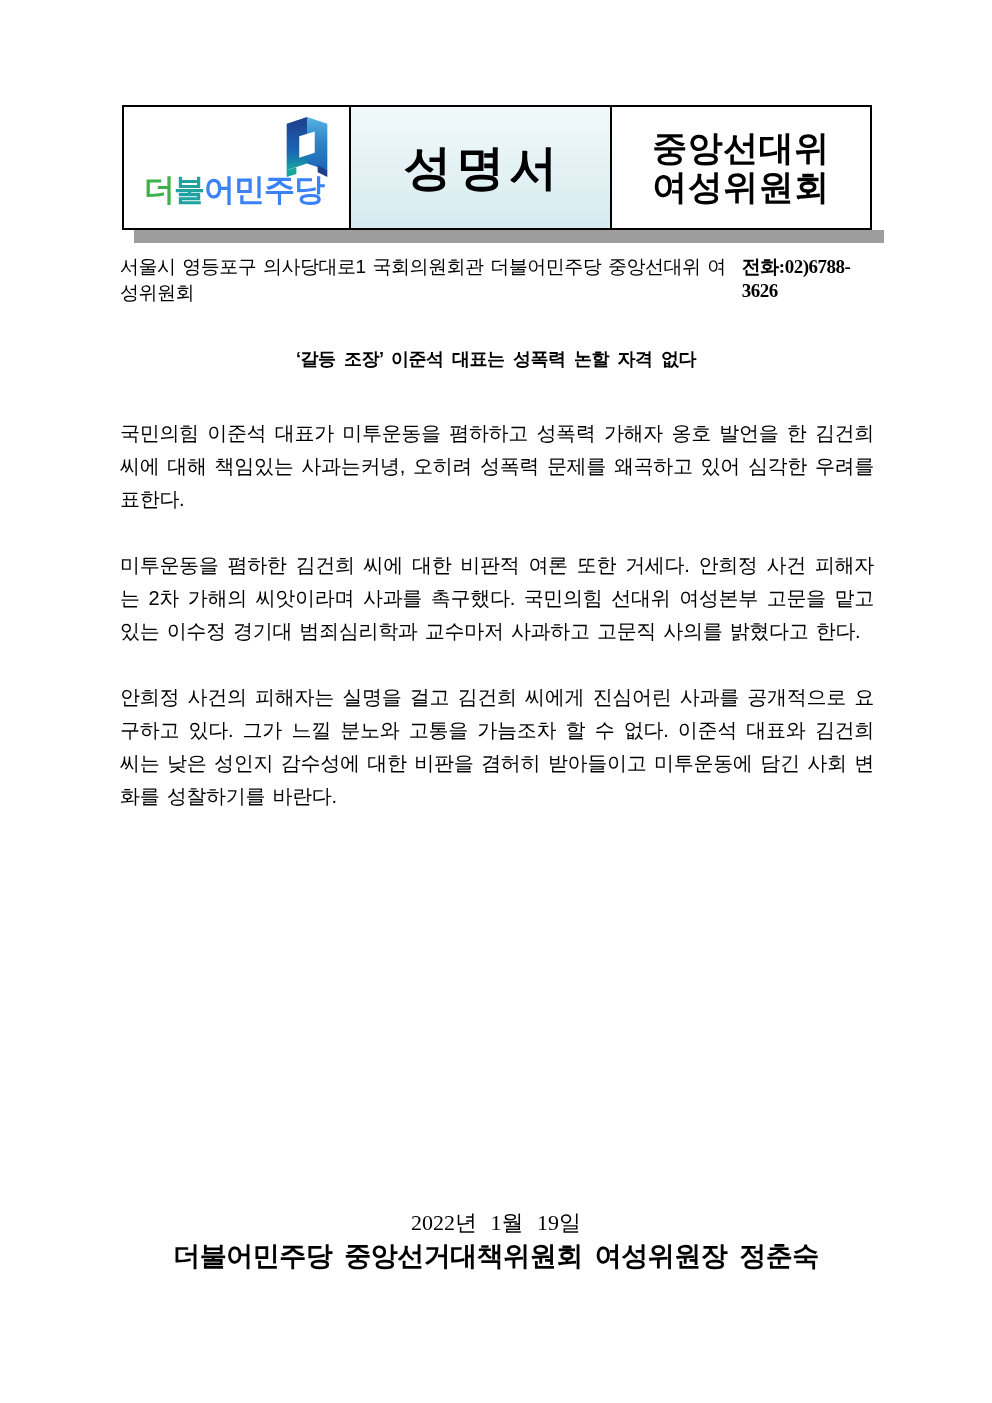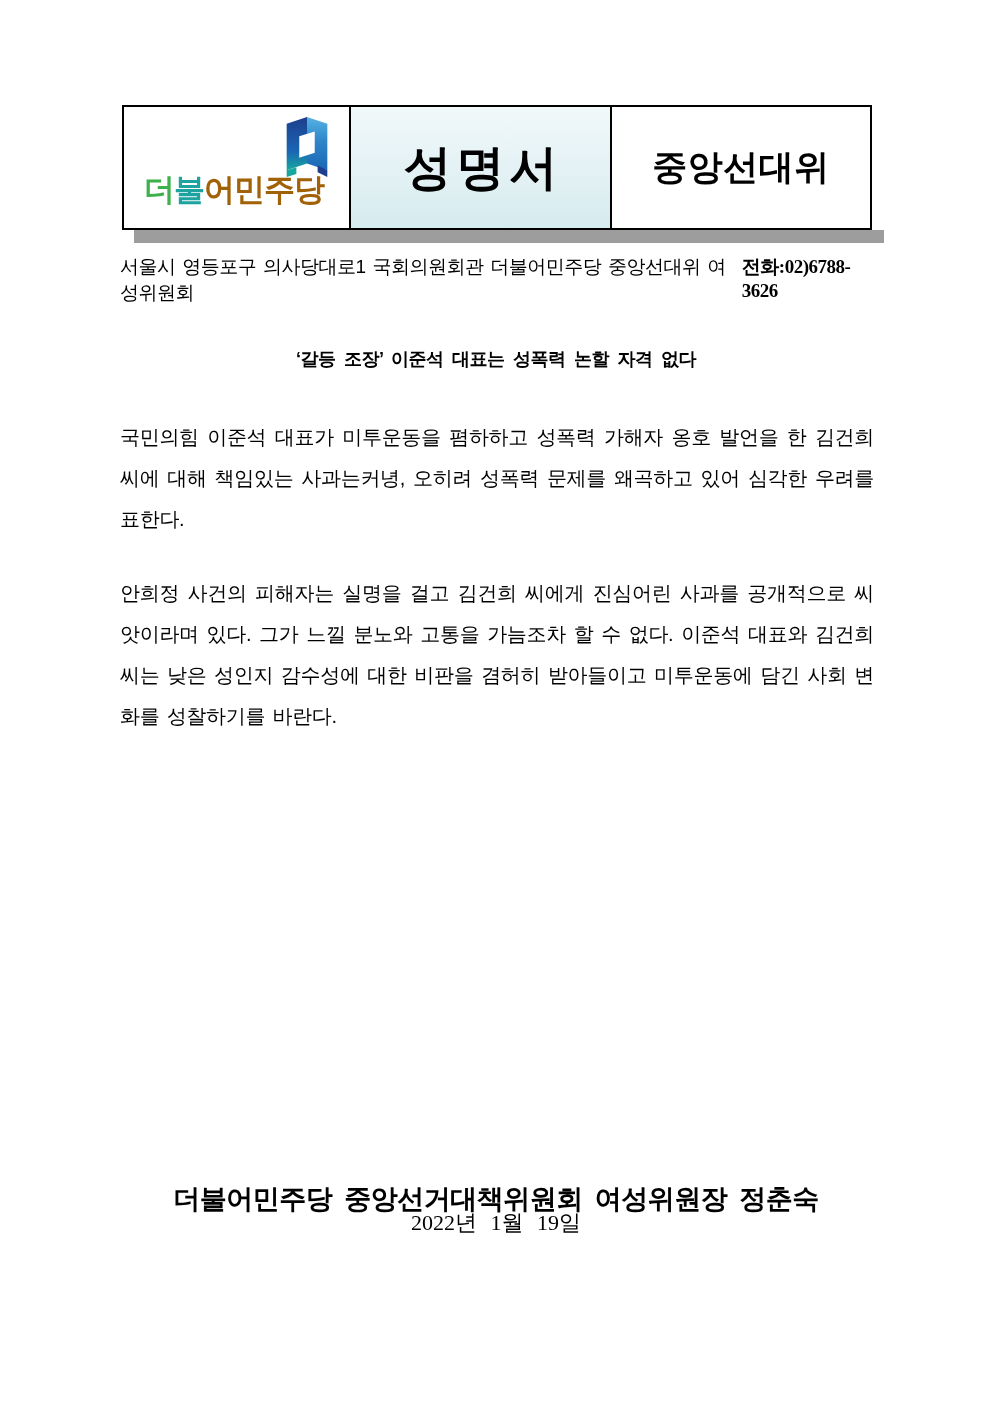--- a/index.html
+++ b/index.html
@@ -48,32 +48,32 @@
   .phone-text { font-size:19px; font-weight:bold; letter-spacing:-0.5px;font-family:Liberation Serif, serif; }
 
   
   .doc-title {
     position:absolute; left:0; top:347px; width:100%;
     text-align:center; font-size:18px; font-weight:bold;
     letter-spacing:-0.5px; word-spacing:4px;
   }
   .body-text { position:absolute; left:120px; top:417px; width:754px; }
   .body-text p {
-    font-size:20px; line-height:41px; text-align:justify;
+    font-size:20px; line-height:33px; text-align:justify;
     margin:0 0 33px 0; letter-spacing:-0.3px; word-spacing:2px;
   }
 
   .date-line {
     position:absolute; left:0; top:1160px; width:100%; text-align:center;
     font-size:22px; word-spacing:8px;
     font-family:"Liberation Serif","DejaVu Serif",serif;
     margin-top:48px;
   }
   .signature-line {
-    position:absolute; left:0; top:1181px; width:100%; text-align:center;
+    position:absolute; left:0; top:1238px; width:100%; text-align:center;
     font-size:27px; font-weight:bold; letter-spacing:-0.5px; word-spacing:5px;
   }
 </style>
 </head>
 <body>
 
 <div class="page">
 
   <div class="header-table">
 
@@ -91,43 +91,45 @@
             <stop offset="1" stop-color="#1b66b5"></stop>
           </linearGradient>
         </defs>
         <polygon points="0,7 21,0 21,48 0,55" fill="url(#flagLeft)"></polygon>
         <polygon points="21,0 42,7 42,55 21,48" fill="url(#flagRight)"></polygon>
         <polygon points="0,55 0,62 10,59 10,52" fill="#17a79e"></polygon>
         <polygon points="32,50 42,55 42,62 32,57" fill="#1d3e8c"></polygon>
         <polygon points="13,20 29,15 29,37 13,42" fill="#ffffff"></polygon>
       </svg>
       <div class="logo-text">
-        <span style="color:#3db14b">더</span><span style="color:#1fa3a0">불</span><span style="color:#a16207">어민주당</span>
+        <span style="color:#3db14b">더</span><span style="color:#1fa3a0">불</span><span style="color:#3b82f6">어민주당</span>
       </div>
     </div>
 
     <div class="cell cell-statement">
       <div class="statement-text">성명서</div>
     </div>
 
     <div class="cell cell-org">
       <div class="org-line">중앙선대위</div>
+      <div class="org-line">여성위원회</div>
     </div>
 
   </div>
   <div class="header-shadow"></div>
 
   <div class="address-row">
     <span class="address-text">서울시 영등포구 의사당대로1 국회의원회관 더불어민주당 중앙선대위 여성위원회</span>
     <span class="phone-text">전화:02)6788-3626</span>
   </div>
 
   <div class="doc-title">‘갈등 조장’ 이준석 대표는 성폭력 논할 자격 없다</div>
 
   <div class="body-text">
     <p>국민의힘 이준석 대표가 미투운동을 폄하하고 성폭력 가해자 옹호 발언을 한 김건희 씨에 대해 책임있는 사과는커녕, 오히려 성폭력 문제를 왜곡하고 있어 심각한 우려를 표한다.</p>
-    <p>안희정 사건의 피해자는 실명을 걸고 김건희 씨에게 진심어린 사과를 공개적으로 씨앗이라며 있다. 그가 느낄 분노와 고통을 가늠조차 할 수 없다. 이준석 대표와 김건희 씨는 낮은 성인지 감수성에 대한 비판을 겸허히 받아들이고 미투운동에 담긴 사회 변화를 성찰하기를 바란다.</p>
+    <p>미투운동을 폄하한 김건희 씨에 대한 비판적 여론 또한 거세다. 안희정 사건 피해자는 2차 가해의 씨앗이라며 사과를 촉구했다. 국민의힘 선대위 여성본부 고문을 맡고 있는 이수정 경기대 범죄심리학과 교수마저 사과하고 고문직 사의를 밝혔다고 한다.</p>
+    <p>안희정 사건의 피해자는 실명을 걸고 김건희 씨에게 진심어린 사과를 공개적으로 요구하고 있다. 그가 느낄 분노와 고통을 가늠조차 할 수 없다. 이준석 대표와 김건희 씨는 낮은 성인지 감수성에 대한 비판을 겸허히 받아들이고 미투운동에 담긴 사회 변화를 성찰하기를 바란다.</p>
   </div>
 
   <div class="date-line">2022년 1월 19일</div>
   <div class="signature-line">더불어민주당 중앙선거대책위원회 여성위원장 정춘숙</div>
 
 </div>
 
 </body></html>

